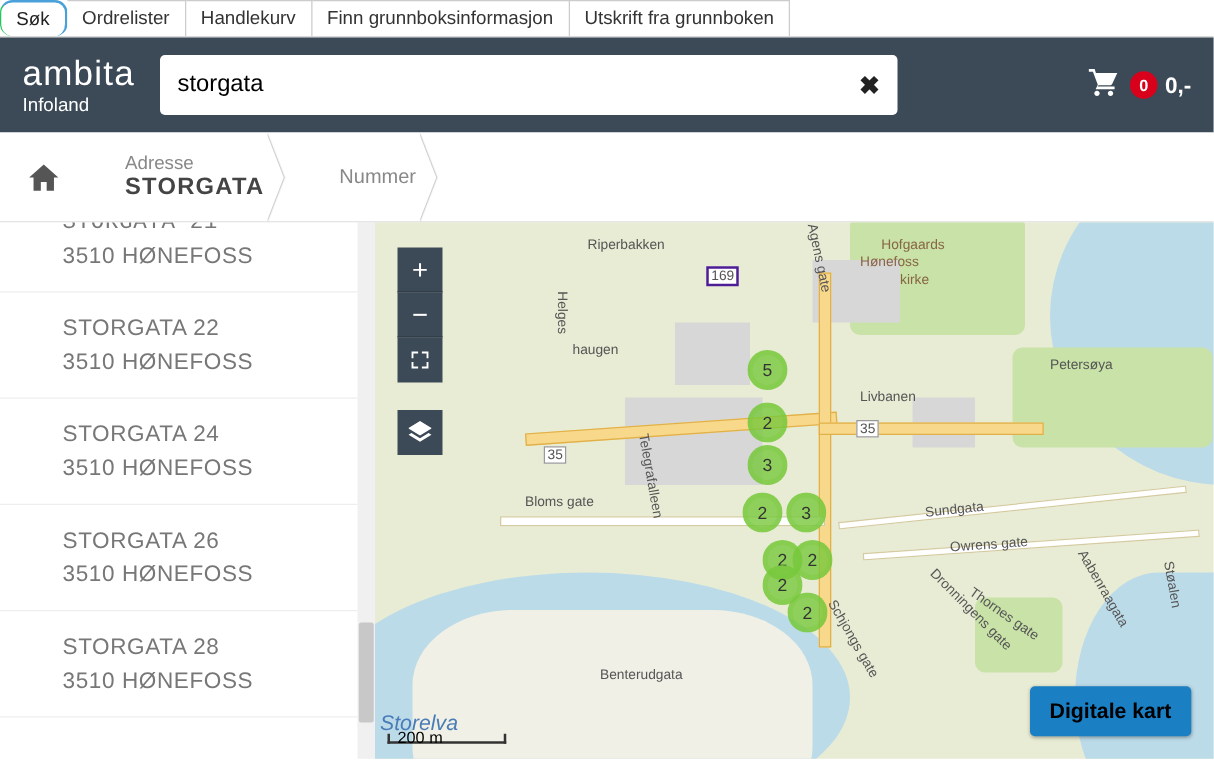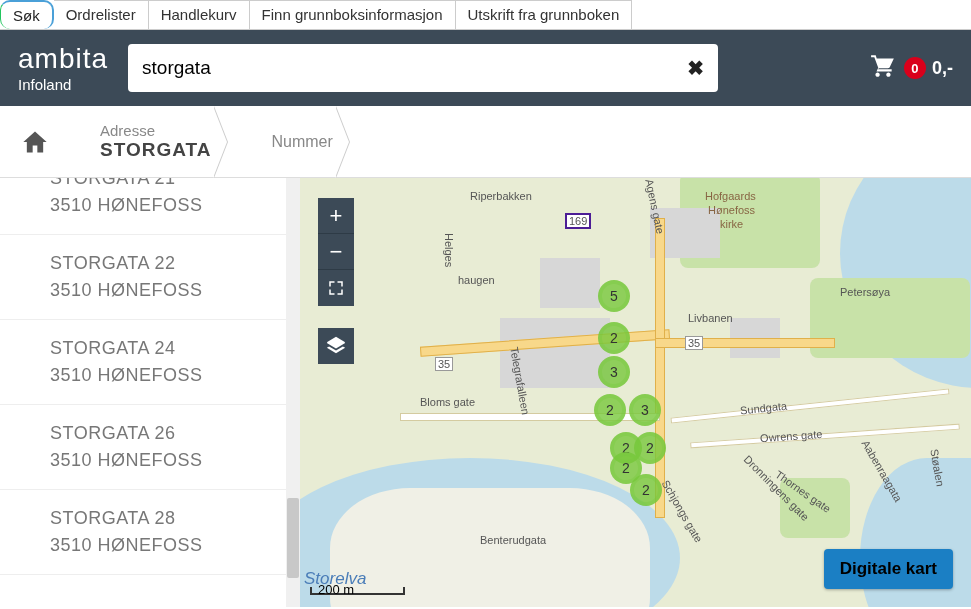--- a/index.html
+++ b/index.html
@@ -42,21 +42,21 @@
   .bc-seg.single { justify-content:center; }
   .bc-seg.single .bc-label { color:#888; font-size:16px; }
 
   
   .main { display: flex; height: calc(609px - 32px - 76px - 72px); }
   .sidebar-wrap { width: 300px; display:flex; }
   .sidebar { flex:1; overflow: hidden; background: #fff; }
   .sidebar-item { padding: 18px 0 18px 50px; border-bottom: 1px solid #eee; cursor: pointer; }
   .sidebar-item .line1 { color:#777; font-size:18px; letter-spacing:0.5px; }
   .sidebar-item .line2 { color:#777; font-size:18px; letter-spacing:0.5px; margin-top:6px;}
-  .sidebar-item.cut .line1 { margin-top:-10px; }
+  .sidebar-item.cut .line1 { margin-top:-10px;font-family:Liberation Mono, monospace; }
   .sidebar-item.cut { padding-top:0; }
   .scrollbar { width:14px; background:#f0f0f0; position:relative; }
   .scroll-thumb { position:absolute; left:1px; right:1px; top:320px; height:80px; background:#c8c8c8; border-radius:2px; }
 
   .map-wrap { flex: 1; position: relative; overflow: hidden; background:#e8ecd4; }
   .map-canvas { position:absolute; inset:0; }
 
   
   .map-controls { position:absolute; top:20px; left:18px; display:flex; flex-direction:column; }
   .map-btn { width:36px; height:36px; background:#3c4a57; color:#fff; display:flex; align-items:center; justify-content:center; font-size:22px; cursor:pointer; border-bottom:1px solid #2e3b46;}
@@ -189,21 +189,21 @@
       <div class="maplabel" style="left:220px; top:168px; transform:rotate(80deg); transform-origin:left top;">Telegrafalleen</div>
       <div class="maplabel" style="left:440px; top:224px; transform:rotate(-6deg);">Sundgata</div>
       <div class="maplabel" style="left:460px; top:252px; transform:rotate(-4deg);">Owrens gate</div>
       <div class="maplabel" style="left:450px; top:275px; transform:rotate(45deg); transform-origin:left top;">Dronningens gate</div>
       <div class="maplabel" style="left:480px; top:290px; transform:rotate(35deg); transform-origin:left top;">Thornes gate</div>
       <div class="maplabel" style="left:370px; top:300px; transform:rotate(60deg); transform-origin:left top;">Schjongs gate</div>
       <div class="maplabel" style="left:180px; top:356px;">Benterudgata</div>
       <div class="maplabel" style="left:570px; top:260px; transform:rotate(60deg); transform-origin:left top;">Aabenraagata</div>
       <div class="maplabel" style="left:640px; top:270px; transform:rotate(80deg); transform-origin:left top;">Støalen</div>
       <div class="maplabel ch" style="left:405px; top:12px;">Hofgaards</div>
-      <div class="maplabel ch" style="left:408px; top:26px;">Hønefoss</div>
+      <div class="maplabel ch" style="left:388px; top:26px;">Hønefoss</div>
       <div class="maplabel ch" style="left:420px; top:40px;">kirke</div>
       <div class="maplabel" style="left:388px; top:134px;">Livbanen</div>
       <div class="maplabel" style="left:540px; top:108px;">Petersøya</div>
       <div class="maplabel" style="left:355px; top:0px; transform:rotate(78deg); transform-origin:left top;">Agens gate</div>
       <div class="maplabel" style="left:265px; top:35px; background:#fff; border:2px solid #4c1d95; padding:0 2px;">169</div>
       <div class="maplabel" style="left:135px; top:179px; background:#fff; border:1px solid #999; padding:0 2px;">35</div>
       <div class="maplabel" style="left:385px; top:158px; background:#fff; border:1px solid #999; padding:0 2px;">35</div>
     </div>
 
     <div class="map-controls">

